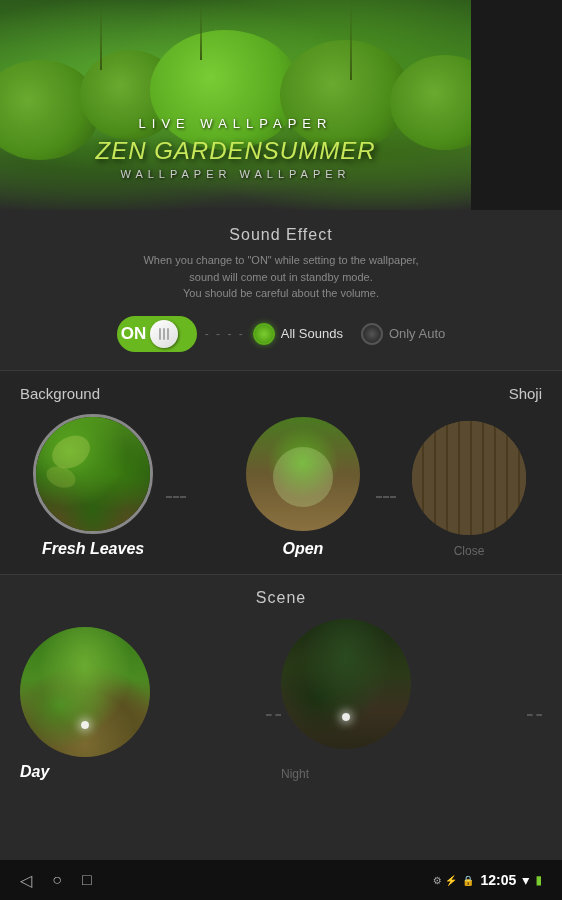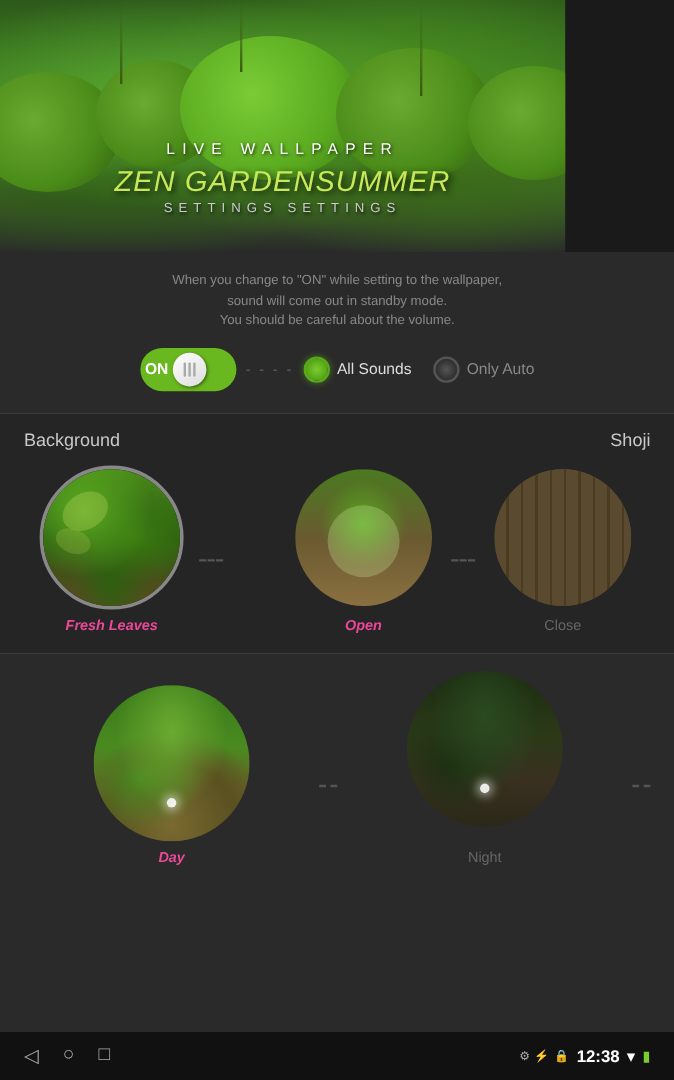--- a/index.html
+++ b/index.html
@@ -118,21 +118,21 @@
       border-radius: 20px;
       padding: 4px 8px 4px 4px;
       display: flex;
       align-items: center;
       gap: 4px;
       width: 80px;
     }
 
     .toggle-label {
       color: #fff;
-      font-size: 13px;
+      font-size: 17px;
       font-weight: bold;
     }
 
     .toggle-knob {
       width: 28px;
       height: 28px;
       border-radius: 50%;
       background: linear-gradient(145deg, #fff 0%, #ddd 100%);
       box-shadow: 1px 1px 3px rgba(0,0,0,0.5);
       display: flex;
@@ -269,22 +269,22 @@
     .close-bg {
       width: 100%;
       height: 100%;
       background:
         repeating-linear-gradient(90deg, #5a4a30 0px, #5a4a30 10px, #4a3a20 10px, #4a3a20 12px),
         repeating-linear-gradient(0deg, transparent 0px, transparent 15px, rgba(0,0,0,0.2) 15px, rgba(0,0,0,0.2) 16px),
         linear-gradient(180deg, #6a5a30 0%, #4a3a20 100%);
     }
 
     .circle-label-active {
-      color: #ec4899;
-      font-size: 12px;
+      color: #ffffff;
+      font-size: 16px;
       font-weight: bold;
       margin-top: 6px;
       font-style: italic;
     }
 
     .circle-label-inactive {
       color: #666;
       font-size: 12px;
       margin-top: 6px;
     }
@@ -306,21 +306,21 @@
     .scene-items-row {
       display: flex;
       align-items: flex-end;
       justify-content: center;
       gap: 0;
     }
 
     .scene-circle-item {
       display: flex;
       flex-direction: column;
-      align-items: center;
+      align-items: flex-start;
       flex: 1;
     }
 
     .scene-circle {
       width: 130px;
       height: 130px;
       border-radius: 50%;
       overflow: hidden;
       position: relative;
     }
@@ -463,27 +463,28 @@
 
   <div style="position:absolute;top:0;left:100px;width:2px;height:70px;background:linear-gradient(180deg,transparent,#3a5a10);"></div>
   <div style="position:absolute;top:0;left:200px;width:2px;height:60px;background:linear-gradient(180deg,transparent,#3a5a10);"></div>
   <div style="position:absolute;top:0;left:350px;width:2px;height:80px;background:linear-gradient(180deg,transparent,#3a5a10);"></div>
 
   <div class="hero-title">
     <div class="hero-line1">LIVE WALLPAPER</div>
     <div class="hero-line2">
       <span>ZEN GARDEN</span><span>Summer</span>
     </div>
-    <div class="hero-line3">SETTINGS SETTINGS</div>
+    <div class="hero-line3">WALLPAPER WALLPAPER</div>
   </div>
 </div>
 
 <div class="main-content">
 
   <div class="sound-section">
+    <div class="section-title">Sound Effect</div>
     <div class="sound-description">
       When you change to "ON" while setting to the wallpaper,<br>
       sound will come out in standby mode.<br>
       You should be careful about the volume.
     </div>
     <div class="sound-controls">
 
       <div class="toggle-switch">
         <span class="toggle-label">ON</span>
         <div class="toggle-knob">
@@ -547,20 +548,21 @@
       <div class="circle-item">
         <div class="circle-img">
           <div class="close-bg"></div>
         </div>
         <span class="circle-label-inactive">Close</span>
       </div>
     </div>
   </div>
 
   <div class="scene-section">
+    <div class="section-title-center">Scene</div>
 
     <div class="scene-items-row">
 
       <div class="scene-circle-item">
         <div class="scene-circle">
           <div class="day-bg">
             <div class="light-dot" style="bottom:28px;left:50%;transform:translateX(-50%);"></div>
           </div>
         </div>
         <span class="circle-label-active" style="margin-top:6px;">Day</span>
@@ -589,17 +591,17 @@
     <span class="nav-icon">◁</span>
     <span class="nav-icon">○</span>
     <span class="nav-icon">□</span>
   </div>
   <div class="nav-icons-right">
     <div class="status-icons">
       <span class="small-icon">⚙</span>
       <span class="small-icon">⚡</span>
       <span class="small-icon">🔒</span>
     </div>
-    <span class="clock-text">12:38</span>
+    <span class="clock-text">12:05</span>
     <span class="wifi-icon">▾</span>
     <span class="battery-icon">▮</span>
   </div>
 </div>
 
 </body></html>

